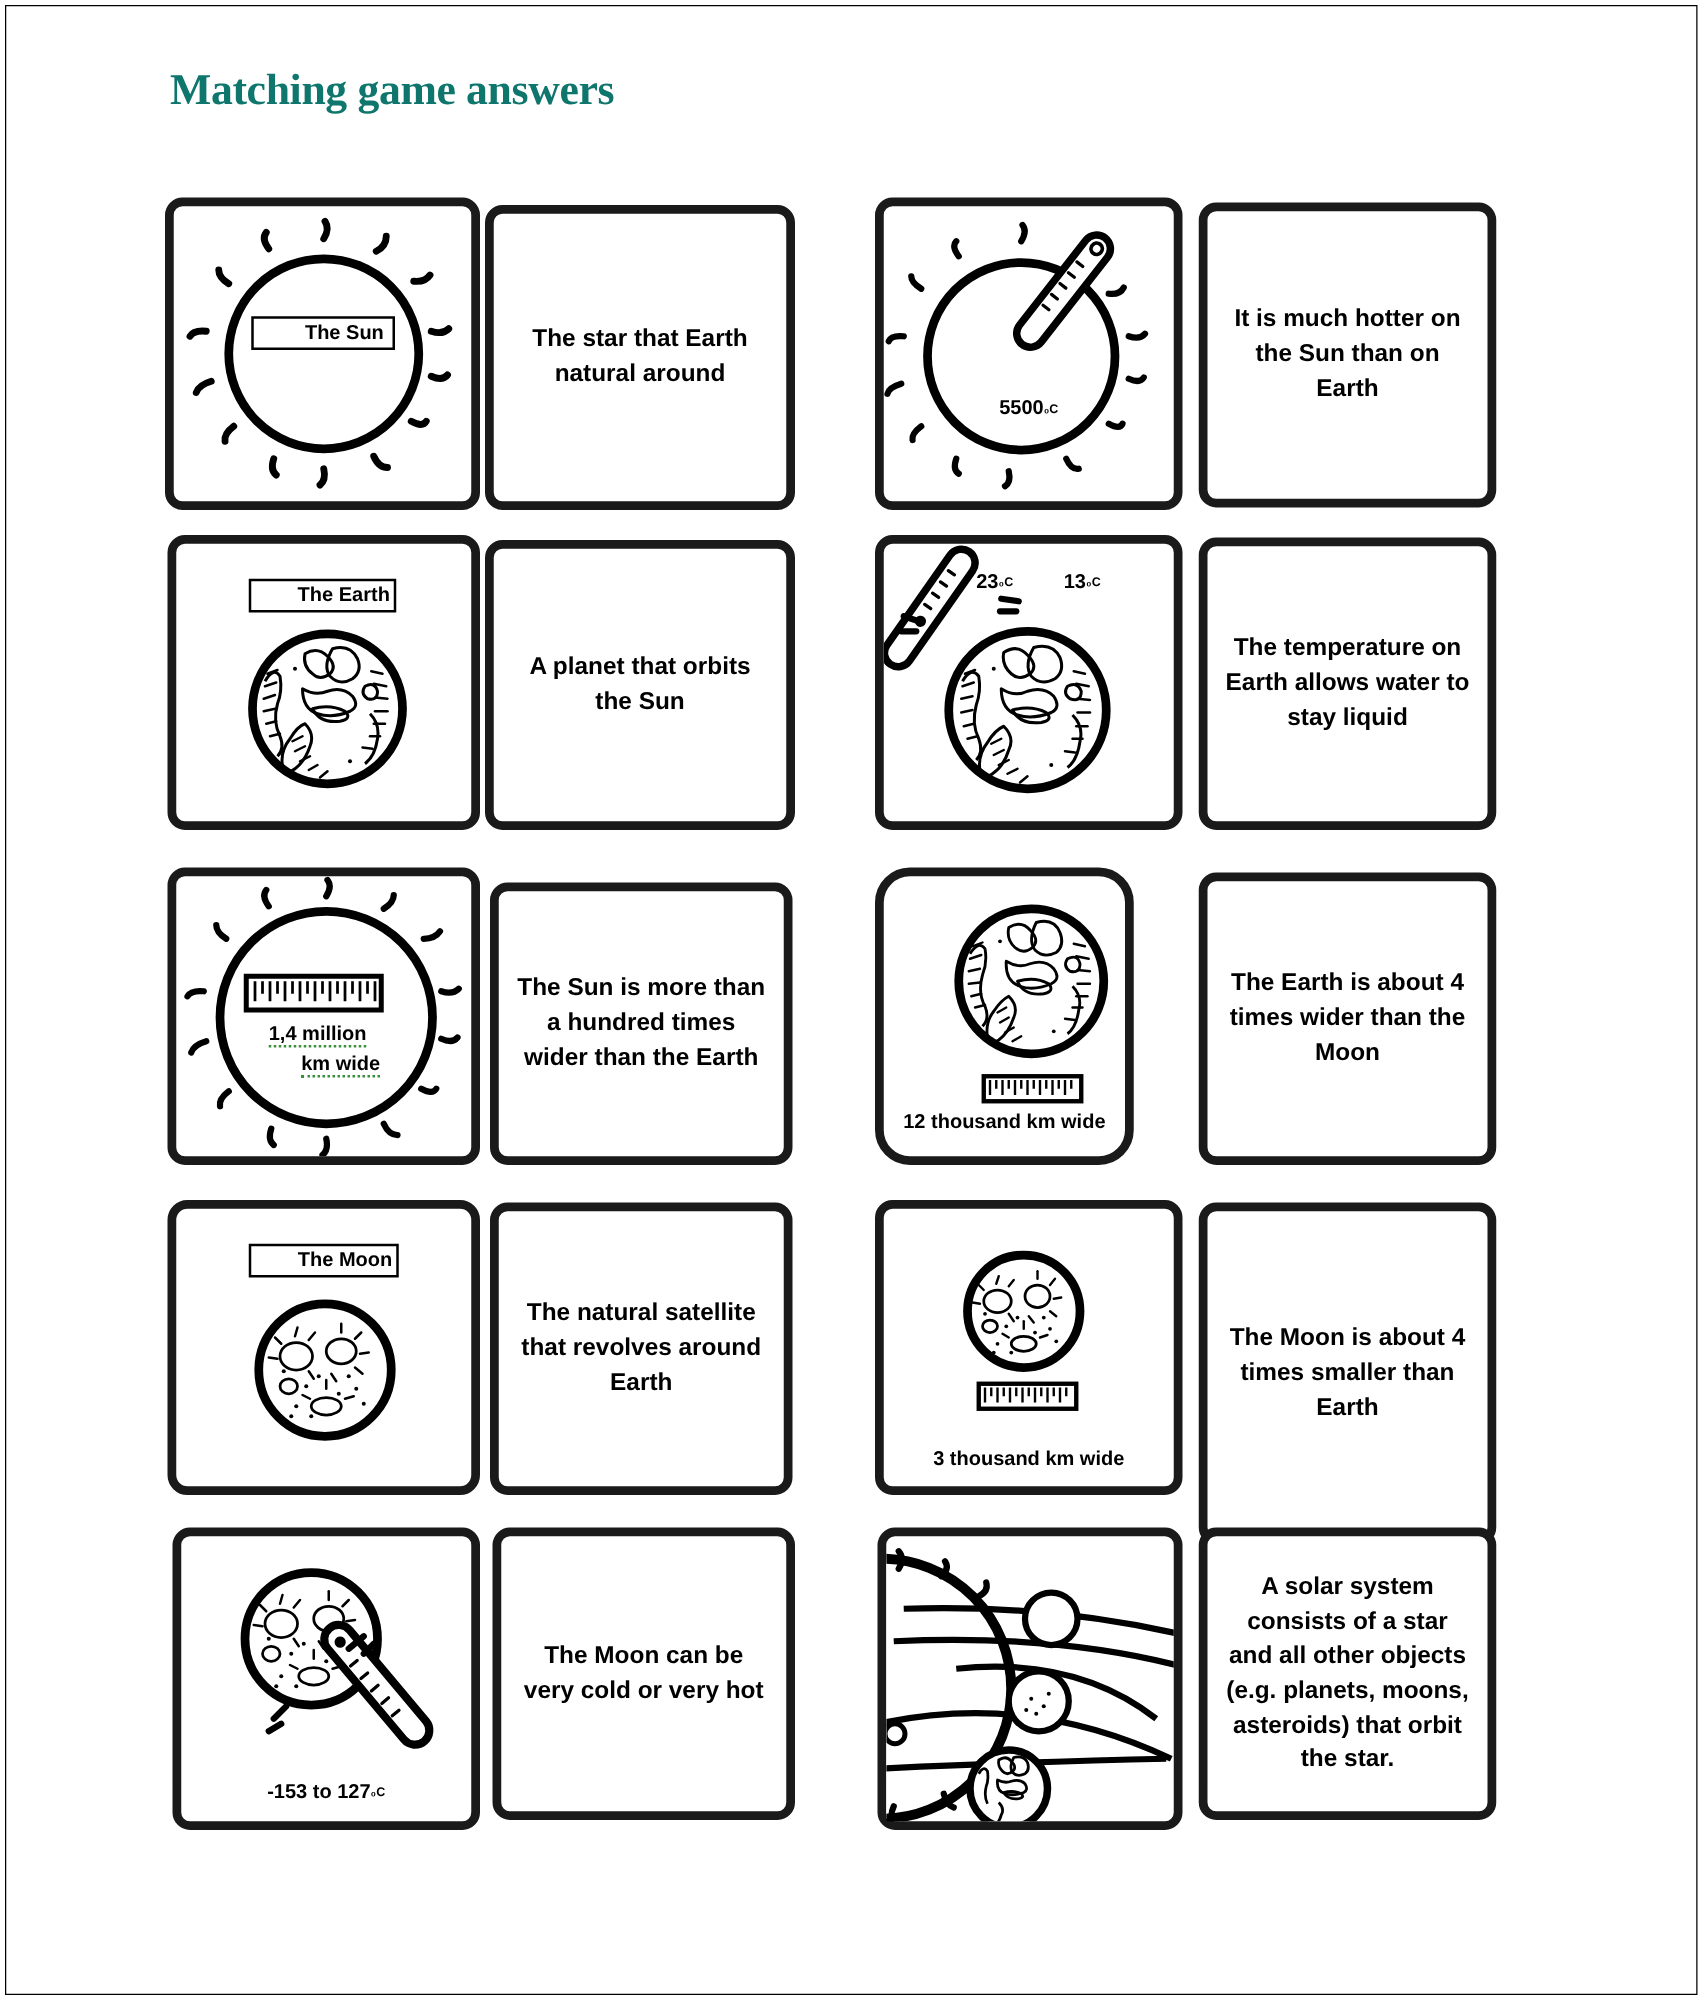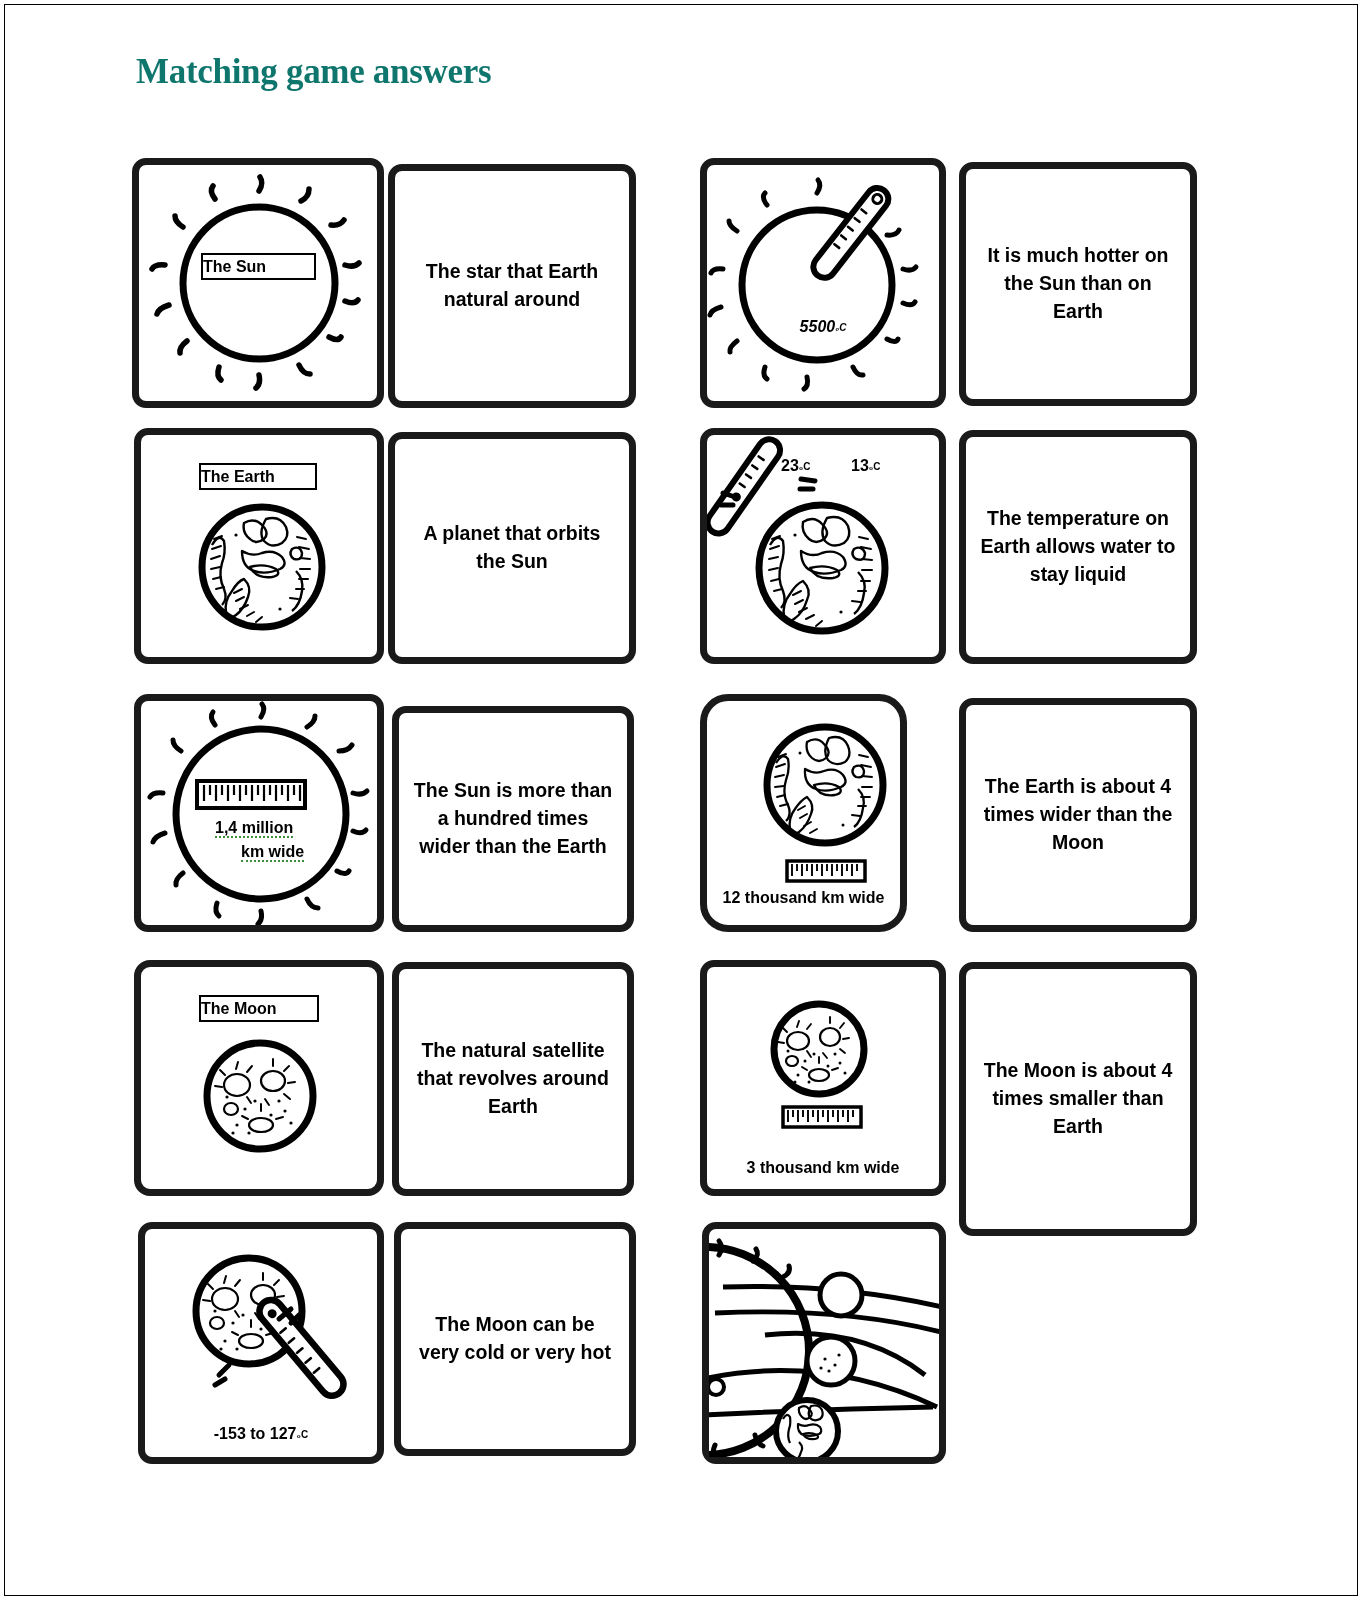--- a/index.html
+++ b/index.html
@@ -70,22 +70,24 @@
     text-align: center;
     color: #000;
   }
   
   .label-plate {
     position: absolute;
     border: 2.5px solid #000;
     background: #fff;
     display: flex;
     align-items: center;
+    justify-content: center;
     box-sizing: border-box;
     z-index: 5;
+    padding-left: 34px;
   }
   .label-plate span {
     font-family: "Liberation Sans", sans-serif;
     font-weight: bold;
     font-size: 16px;
     color: #000;
     white-space: nowrap;
   }
   
   .pic-caption {
@@ -174,21 +176,21 @@
           <circle cx="150" cy="27" r="4.5" fill="none" stroke="#000" stroke-width="3"></circle>
           <g stroke="#000" stroke-width="2.6" stroke-linecap="round">
             <line x1="144" y1="45" x2="150" y2="45"></line>
             <line x1="144" y1="56" x2="150" y2="56"></line>
             <line x1="144" y1="67" x2="150" y2="67"></line>
             <line x1="144" y1="78" x2="150" y2="78"></line>
             <line x1="144" y1="89" x2="150" y2="89"></line>
           </g>
         </g>
       </svg>
-      <div class="pic-caption" style="left:0; right:0; top:153px;font-style:italic;">
+      <div class="pic-caption" style="left:0; right:0; top:153px;">
         <span>5500</span><span class="deg">₀C</span>
       </div>
     </div>
   </div>
 
   <div class="card picture-card" style="left:134px; top:428px; width:250px; height:236px;">
     <div class="card-inner">
       <div class="label-plate" style="left:58px; top:28px; width:118px; height:27px;">
         <span>The Earth</span>
       </div>
@@ -678,14 +680,19 @@
             <path d="M36 7 q8 -2 11 4 q2 6 -2 9 q-6 3 -10 -1 q-3 -5 1 -12z"></path>
             <path d="M23 25 q6 3 11 1 q7 -2 11 2 q3 5 -1 7 q-8 3 -15 1 q-7 -2 -6 -11z"></path>
             <path d="M28 35 q8 -2 14 1 q3 3 -2 4 q-9 1 -12 -5z"></path>
             <path d="M24 43 q5 5 2 10 q-2 7 -7 10"></path>
           </g>
         </g>
       </svg>
     </div>
   </div>
 
+  <div class="card text-card" style="left:959px; top:1222px; width:238px; height:234px;">
+    <div class="card-inner">
+      <div class="card-text">A solar system consists of a star and all other objects (e.g. planets, moons, asteroids) that orbit the star.</div>
+    </div>
+  </div>
 
 </div>
 
 </body></html>

